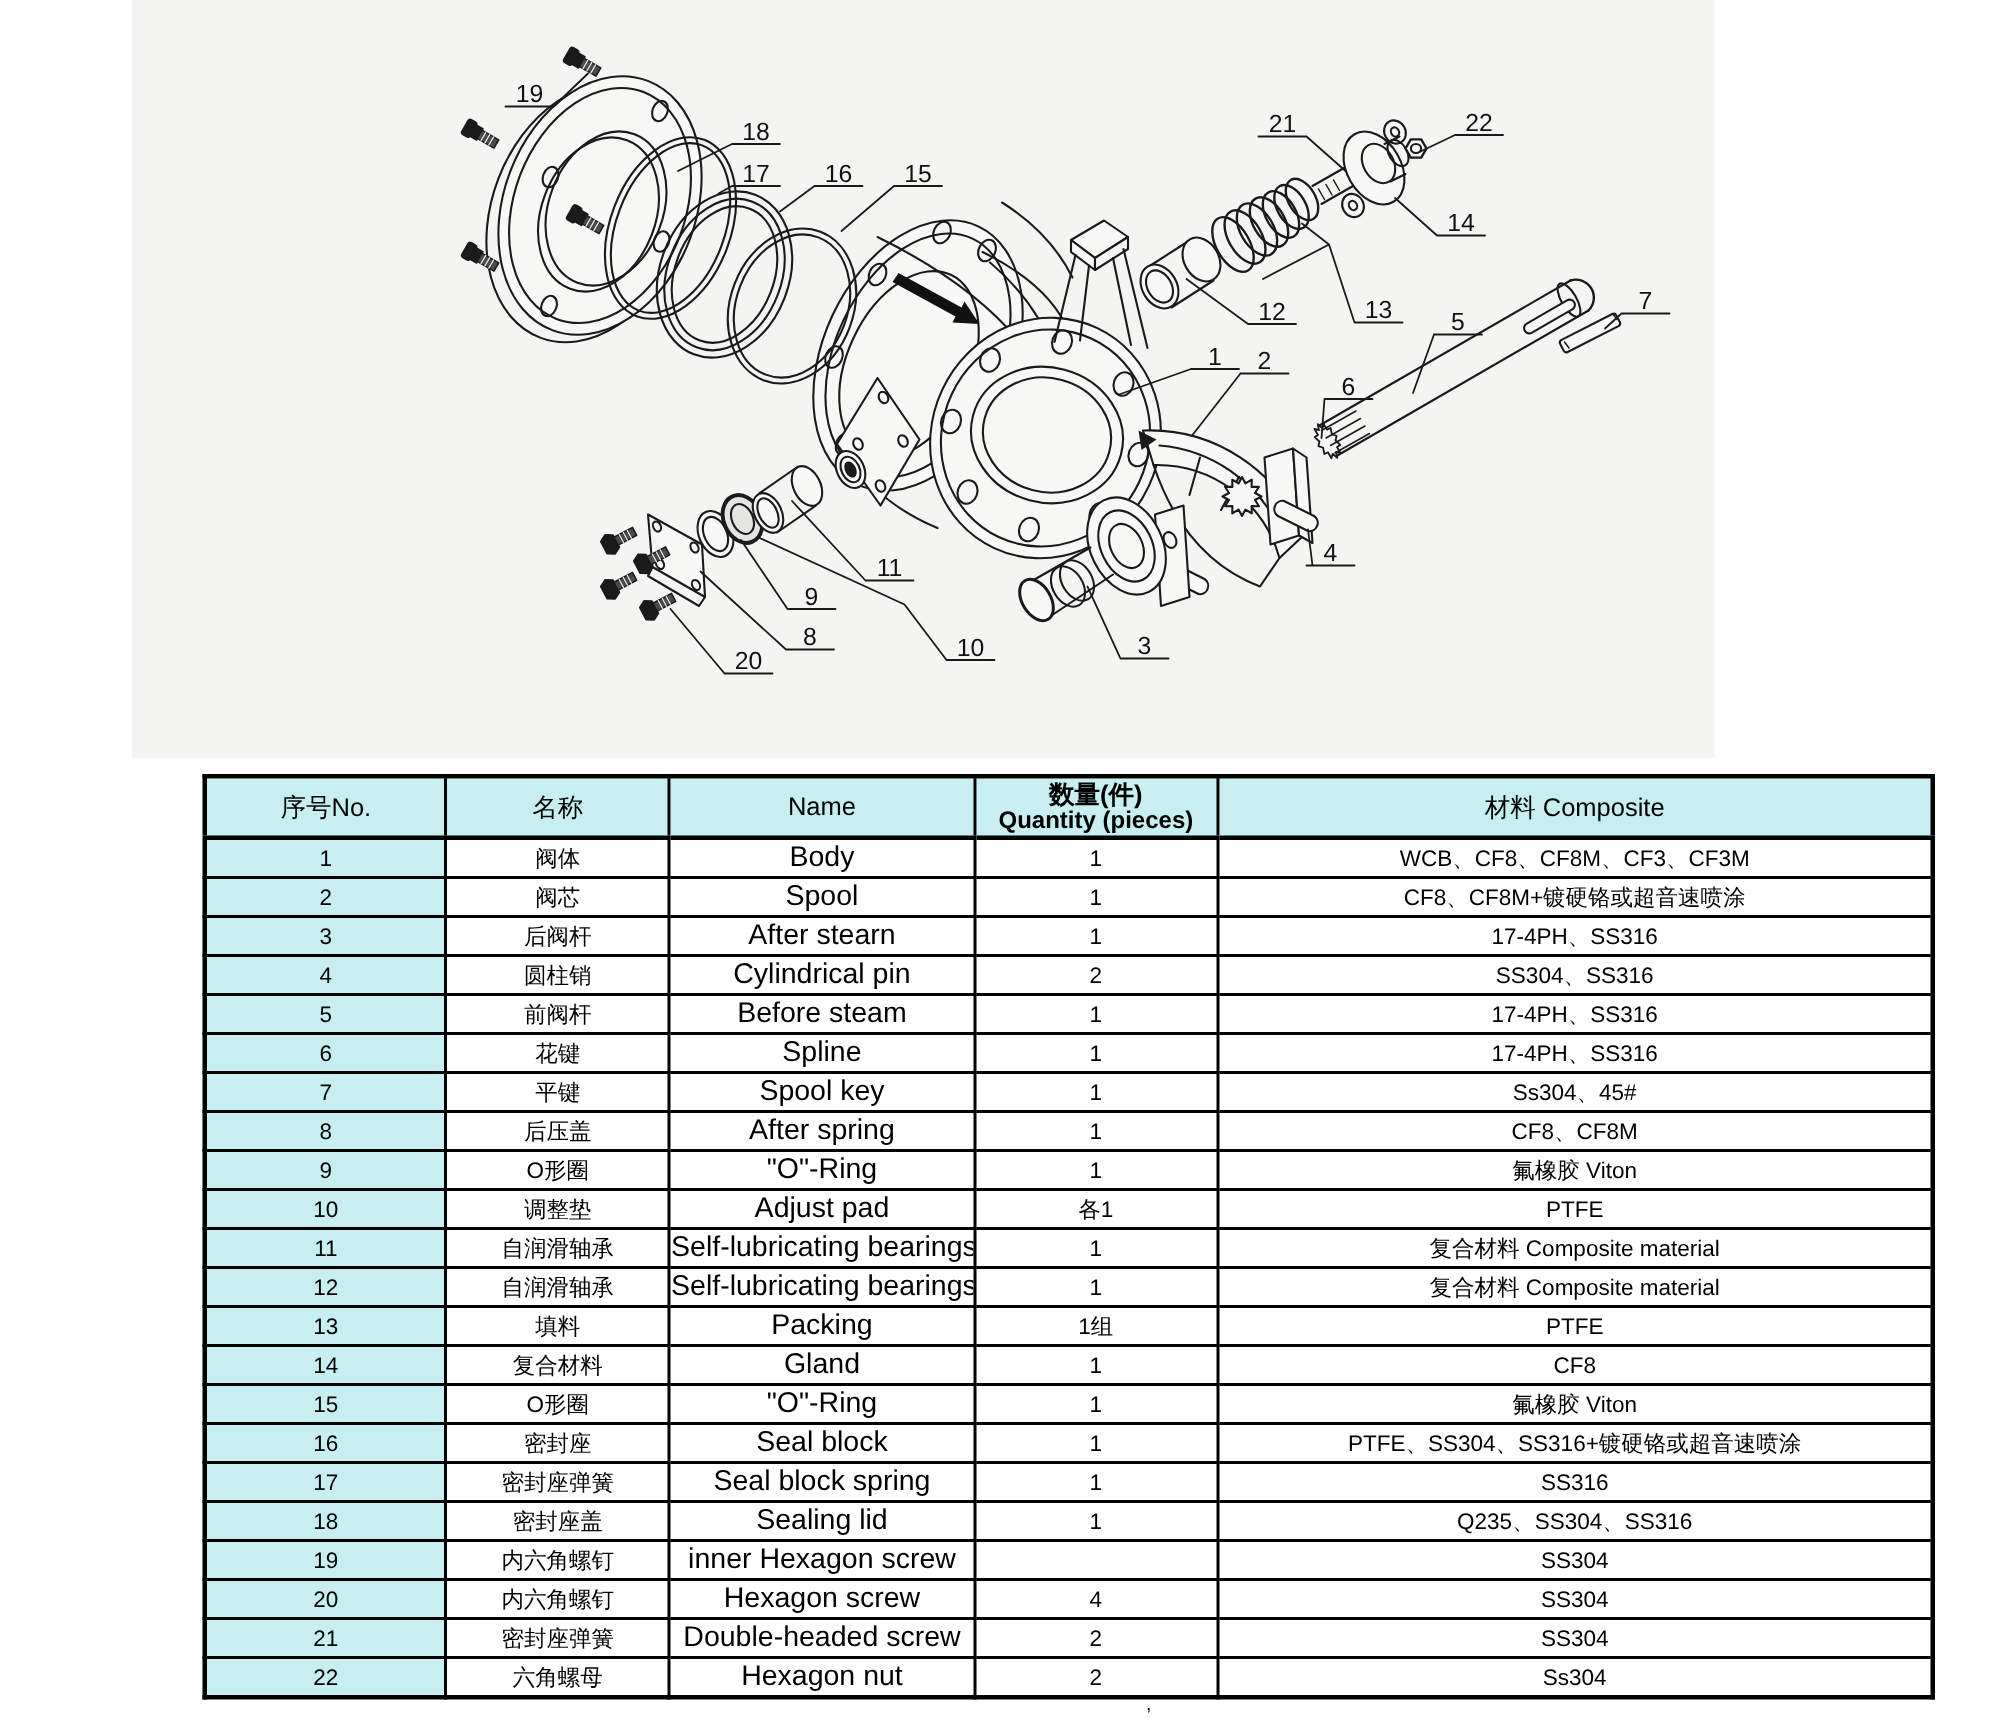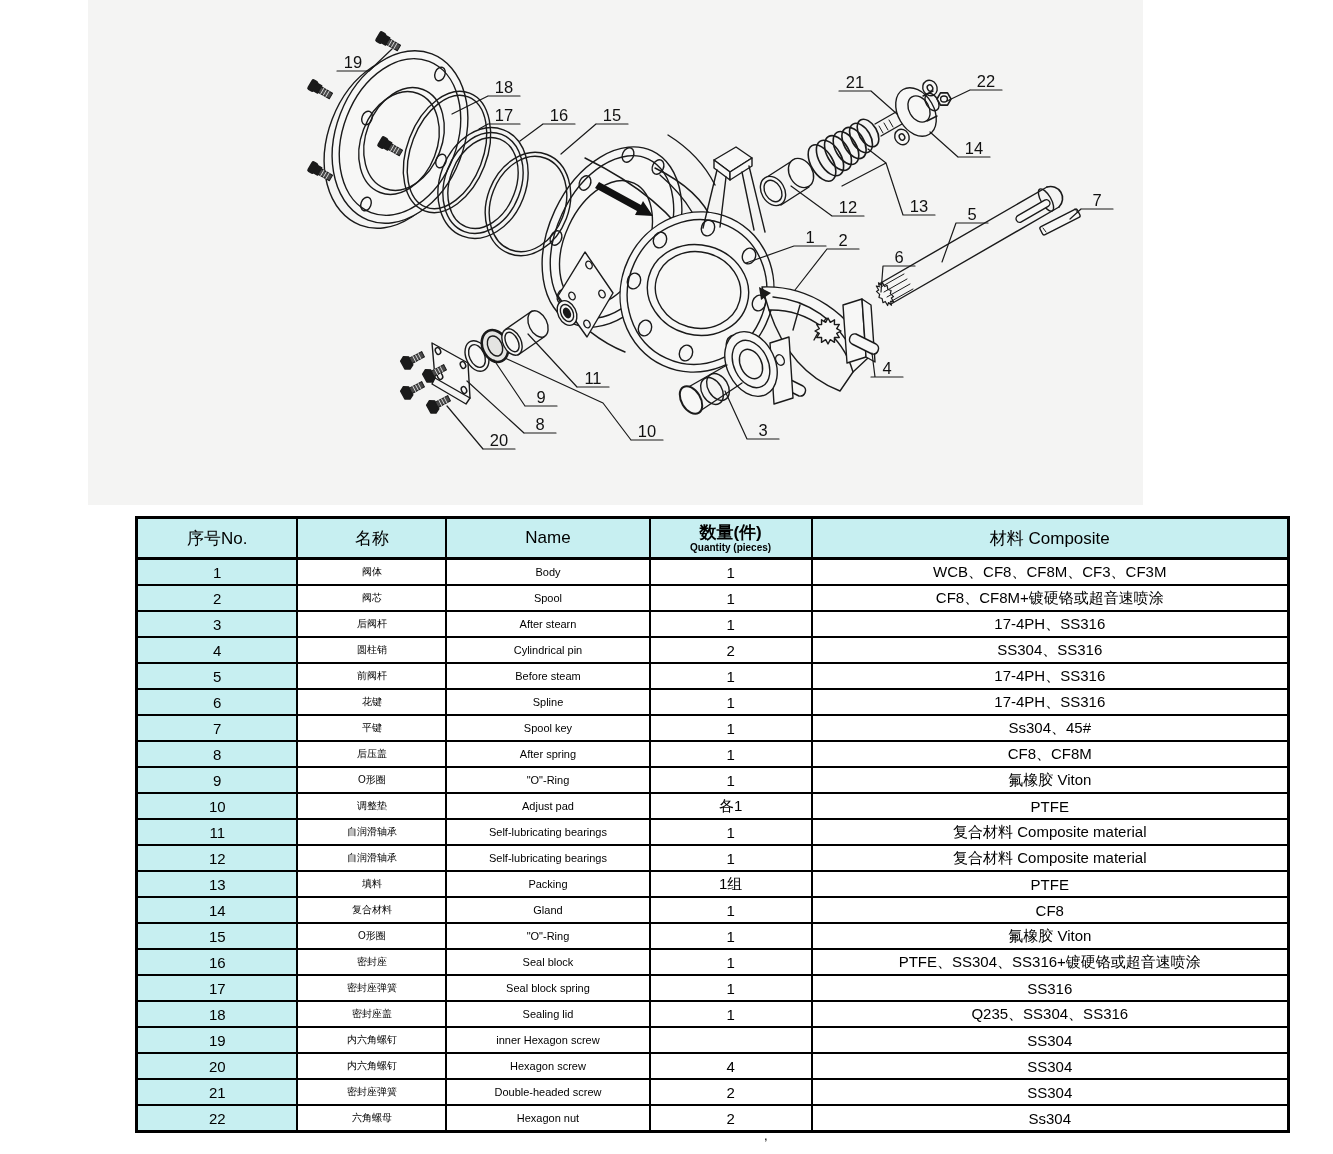--- a/index.html
+++ b/index.html
@@ -22,25 +22,25 @@
     border-collapse:collapse;table-layout:fixed;
     border:3px solid #000;
     margin-left:45px;
   }
   table.parts td{
     border:2px solid #000;text-align:center;vertical-align:middle;
     padding:0;overflow:hidden;white-space:nowrap;
   }
   tr.hdr td{background:#c7eff1;height:38px;font-size:17px;border-bottom:3px solid #000;}
   tr.hdr .qty-wrap{line-height:1.05;font-weight:bold;}
-  .qty-sub{font-size:10px;display:block;}
+  .qty-sub{font-size:16px;display:block;}
   tbody.rows td{height:24px;font-size:15px;background:#fff;}
   tbody.rows td.cell-no{background:#c7eff1;font-size:15px;}
-  tbody.rows td.cell-cn{font-size:10px;}
-  tbody.rows td.cell-en{font-size:11px;}
+  tbody.rows td.cell-cn{font-size:15px;}
+  tbody.rows td.cell-en{font-size:19px;}
   .stray-mark{
     position:absolute;left:764px;top:1128px;font-size:13px;color:#000;
   }
 </style>
 </head>
 <body>
 
 <div class="drawing-area">
 <svg viewBox="88 0 1055 505">
   <defs>

